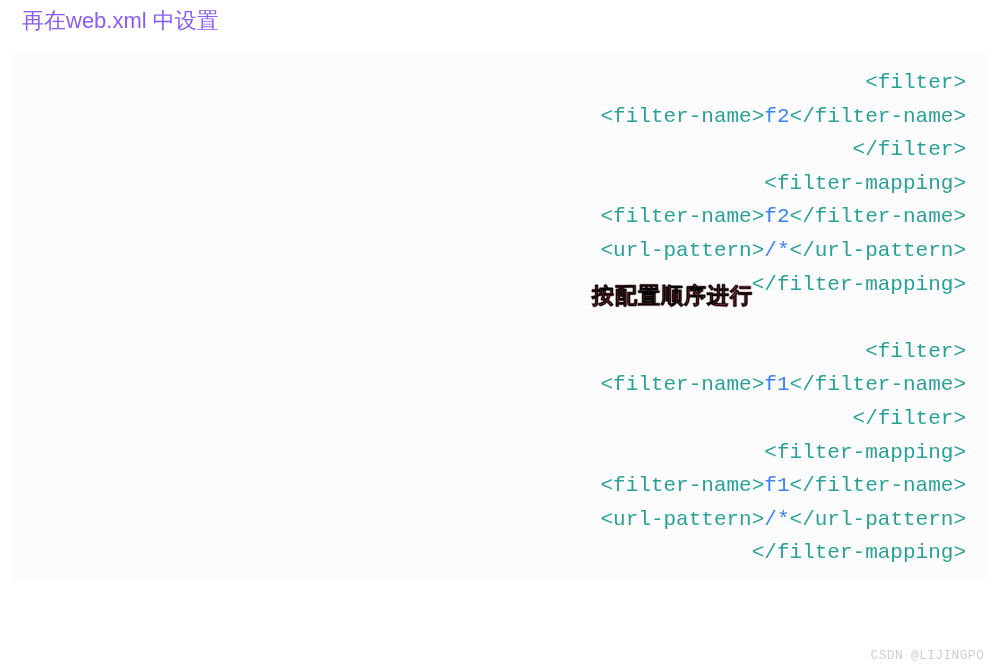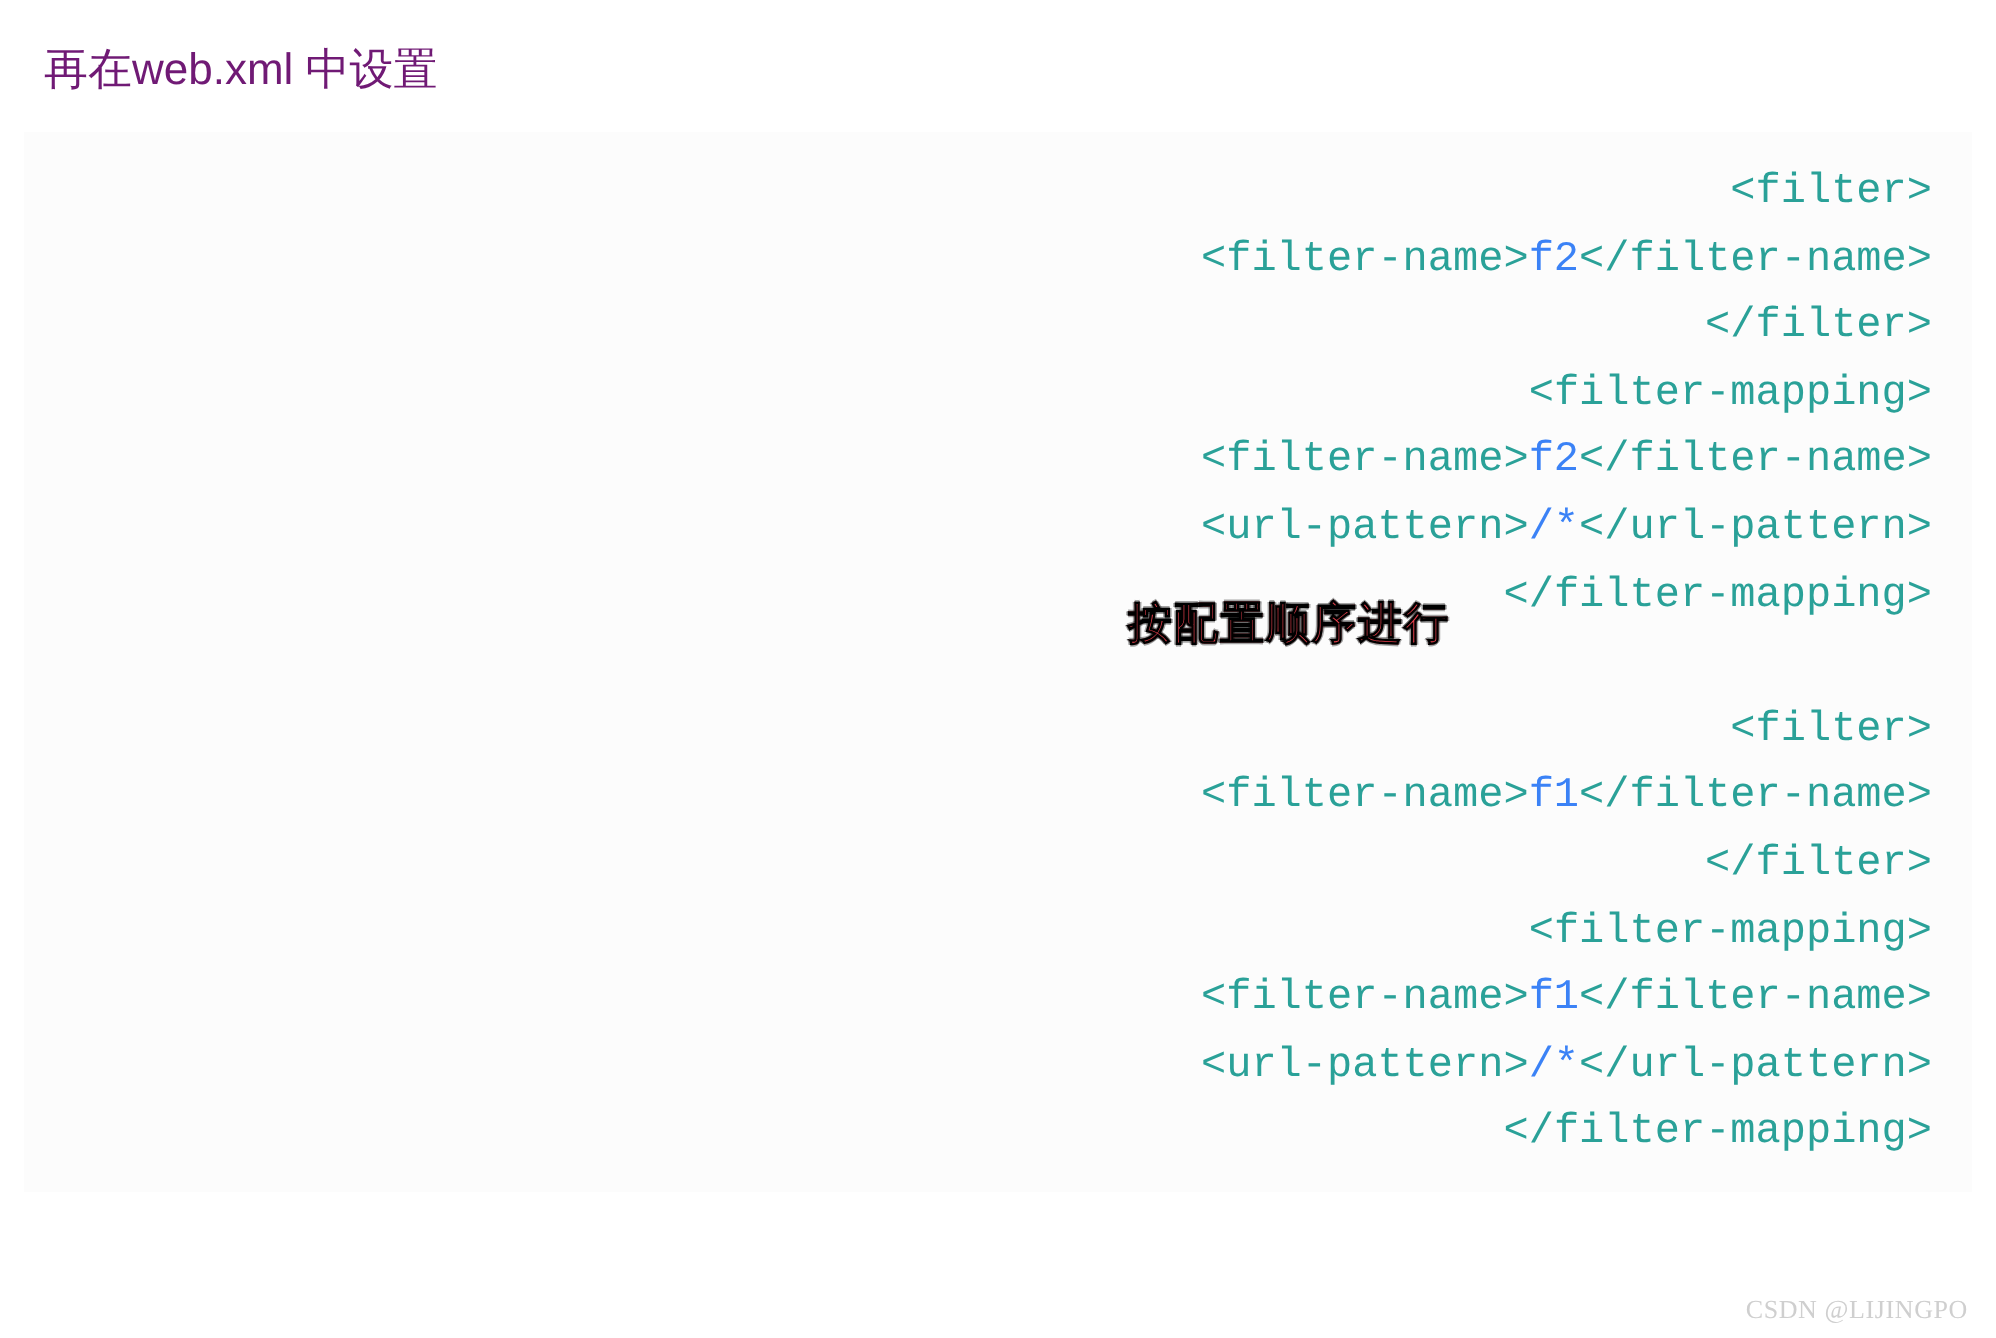--- a/index.html
+++ b/index.html
@@ -5,63 +5,63 @@
     * { box-sizing: border-box; margin: 0; padding: 0; }
     body {
       font-family: "Microsoft YaHei", Arial, sans-serif;
       background: #fff;
       width: 998px;
       height: 669px;
       overflow: hidden;
     }
     .heading {
       font-size: 22px;
-      color: #701a75;
-      padding: 20px 22px 14px 22px;
+      color: #8b5cf6;
+      padding: 6px 22px 14px 22px;
       font-weight: 400;
     }
     .code-block {
       background: #fcfcfc;
       margin: 2px 12px 0 12px;
       padding: 14px 20px 12px 20px;
       font-family: Consolas, "Courier New", monospace;
       font-size: 21px;
       line-height: 1.6;
       color: #333;
       position: relative;
     }
     .code-line { white-space: pre; text-align: right; }
     .indent { display: inline-block; width: 2ch; }
     .punct { color: #2aa198; }       
     .tagname { color: #2aa198; }     
     .text-val { color: #3b82f6; font-weight: 500; font-family: Liberation Mono, monospace; }
     .blank-line { height: 1.6em; }
     .annotation {
       position: absolute;
-      left: 552px;
+      left: 580px;
       top: 228px;
-      font-family: Liberation Sans, sans-serif;
+      font-family: Liberation Mono, monospace;
       font-size: 22px;
       color: #ed424e;
       font-weight: 700;
       -webkit-text-stroke: 0.4px #000;
       text-shadow:
         1px 0 0 rgba(0,0,0,0.35),
         -1px 0 0 rgba(0,0,0,0.35),
         0 1px 0 rgba(0,0,0,0.35),
         0 -1px 0 rgba(0,0,0,0.35);
       letter-spacing: 1px;
     }
     .watermark {
       position: absolute;
       right: 14px;
       bottom: 6px;
       font-size: 13px;
       color: #cfcfcf;
-      font-family: Liberation Serif, serif;
+      font-family: Liberation Mono, monospace;
       letter-spacing: 0.3px;
     }
   </style>
 </head>
 <body>
 
 <div class="heading">再在web.xml 中设置</div>
 
 <div class="code-block">
 

